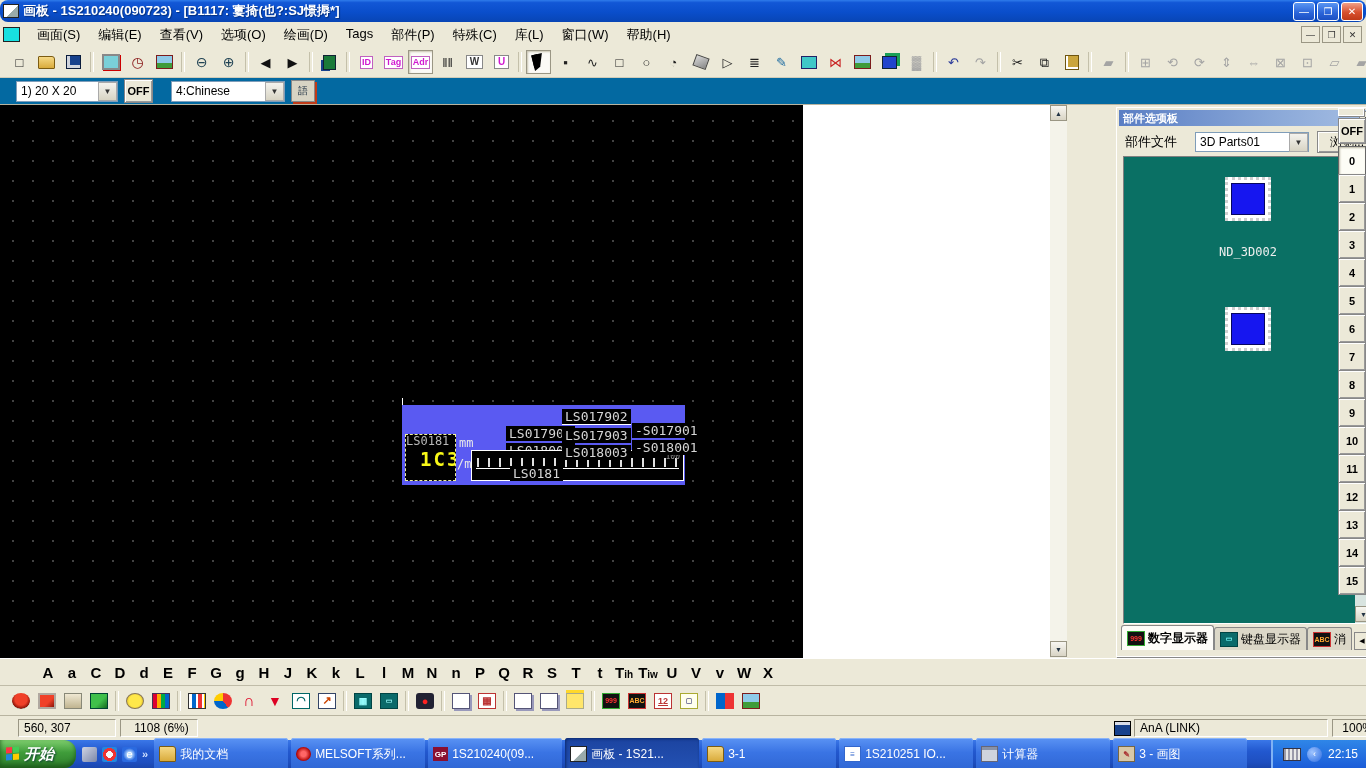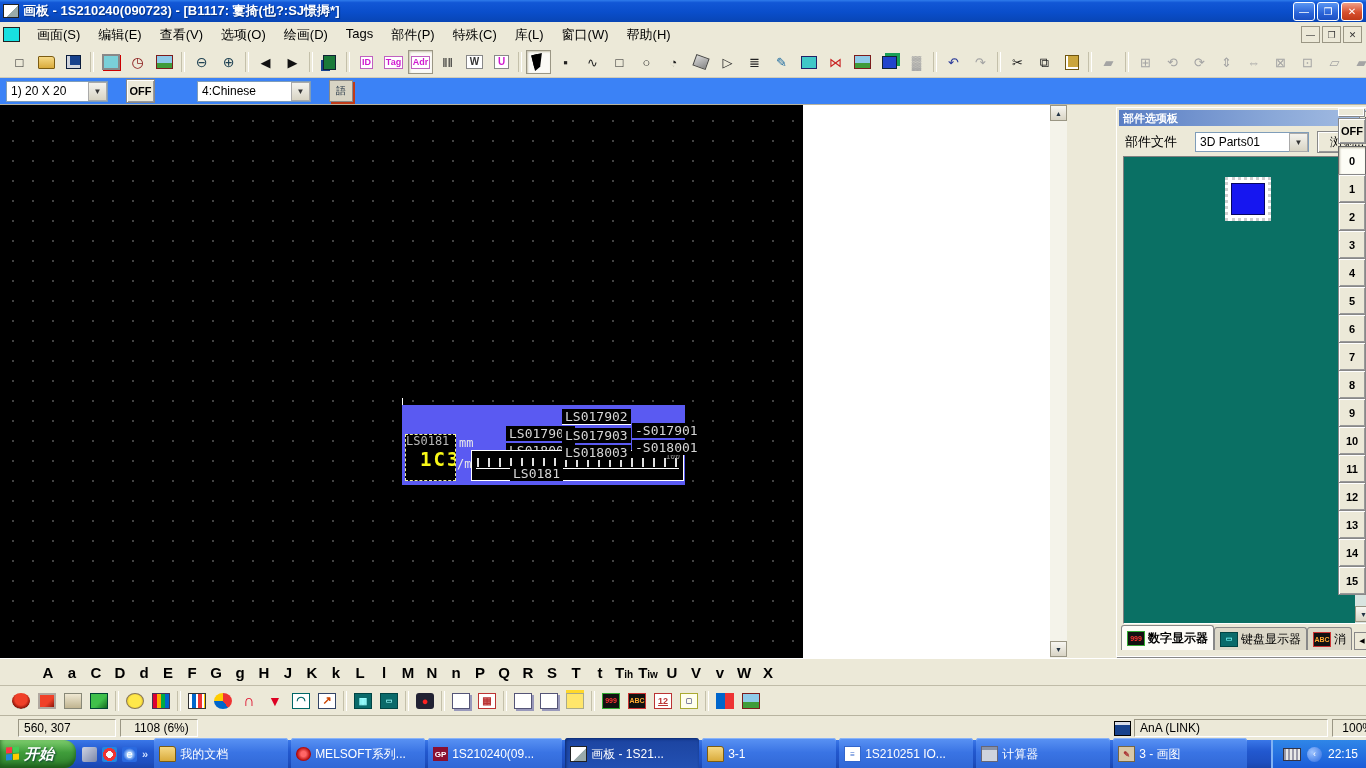--- a/index.html
+++ b/index.html
@@ -3,21 +3,21 @@
 <meta charset="utf-8">
 <style>
   html,body{margin:0;padding:0;background:#555;}
   .root{position:relative;width:1366px;height:768px;overflow:hidden;
         font-family:"Liberation Sans",sans-serif;background:#ece9d8;font-size:12px;color:#000;}
   .abs{position:absolute;}
 
   
   .titlebar{left:0;top:0;width:1366px;height:22px;
     background:linear-gradient(180deg,#2f7ceb 0%,#1257d6 12%,#0a4ecb 55%,#0845b5 100%);
-    display:flex;align-items:center;color:#fff;}
+    display:flex;align-items:center;color:#fff;border-radius:8px;}
   .appicon{width:14px;height:12px;margin:0 4px 0 3px;background:#e8e8e8;border:1px solid #222;
     background:linear-gradient(135deg,#fff 55%,#9aa 56%);}
   .titletext{font-weight:bold;font-size:13px;text-shadow:1px 1px 1px #04307e;white-space:nowrap;}
   .wincontrols{margin-left:auto;display:flex;gap:2px;padding-right:3px;}
   .wc{width:20px;height:17px;border:1px solid #fff;border-radius:3px;color:#fff;font-size:10px;
     display:flex;align-items:center;justify-content:center;
     background:linear-gradient(180deg,#5a96f2,#2a63d8 60%,#1b4fc2);}
   .wc.close{background:linear-gradient(180deg,#f0a088,#d8502e 55%,#c03a18);}
 
   
@@ -53,22 +53,22 @@
   .g.cap{width:14px;height:11px;background:#40c8c8;border:1px solid #226;}
   .g.mag{color:#245;font-size:14px;}
   .g.nav{color:#111;}
   .g.clock{color:#8a1a1a;font-size:14px;}
   .g.bow{color:#c82020;}
   .g.pen{color:#1a6aa0;}
   .g.undo{color:#2a3a9a;}
   .g.ink{color:#222;}
   .g.gray{color:#a8a494;}
 
-  .toolbar2{left:0;top:78px;width:1366px;height:27px;background:#3b82f6;border-bottom:1px solid #b8b4a0;
-    display:flex;align-items:center;padding-left:6px;box-sizing:border-box;gap:18px;}
+  .toolbar2{left:0;top:78px;width:1366px;height:27px;background:#0369a1;border-bottom:1px solid #b8b4a0;
+    display:flex;align-items:center;padding-left:16px;box-sizing:border-box;gap:6px;}
   .combo{height:21px;background:#fff;border:1px solid #7f9db9;display:flex;align-items:center;
     font-size:12px;padding-left:4px;box-sizing:border-box;}
   .combo .arrowbox{margin-left:auto;width:17px;height:17px;background:linear-gradient(180deg,#f4f3ee,#d8d4c4);
     border:1px solid #aaa;display:flex;align-items:center;justify-content:center;font-size:8px;color:#333;}
   .offbtn{width:27px;height:22px;border:1px solid #888;background:#ece9d8;box-shadow:1px 1px 0 #fff inset,-1px -1px 0 #999 inset;
     font-weight:bold;font-size:11px;display:flex;align-items:center;justify-content:center;}
   .langicon{width:22px;height:20px;background:#d8d4c4;border:1px solid #888;display:flex;align-items:center;justify-content:center;
     font-size:10px;color:#234;box-shadow:2px 2px 0 #c03a18;}
 
   
@@ -481,20 +481,26 @@
         <span class="plabel-file">部件文件</span>
         <div class="combo pcombo">
           <span>3D Parts01</span>
           <span class="arrowbox">▼</span>
         </div>
         <div class="pbrowse">浏览...</div>
       </div>
       <div class="plist" id="plist">
 
           <div class="pitem">
+            <div class="picon framed2">
+              <div class="fill"></div>
+            </div>
+            <div class="pname">ND_3D002</div>
+          </div>
+          <div class="pitem">
             <div class="picon framed">
               <div class="fill"></div>
             </div>
             <div class="pname"></div>
           </div>
           <div class="plscroll">
           <div class="sbtn" style="top:0;left:0">▲</div>
           <div class="thumb"></div>
           <div class="grip"></div>
           <div class="sbtn" style="top:449px;left:0">▼</div>

